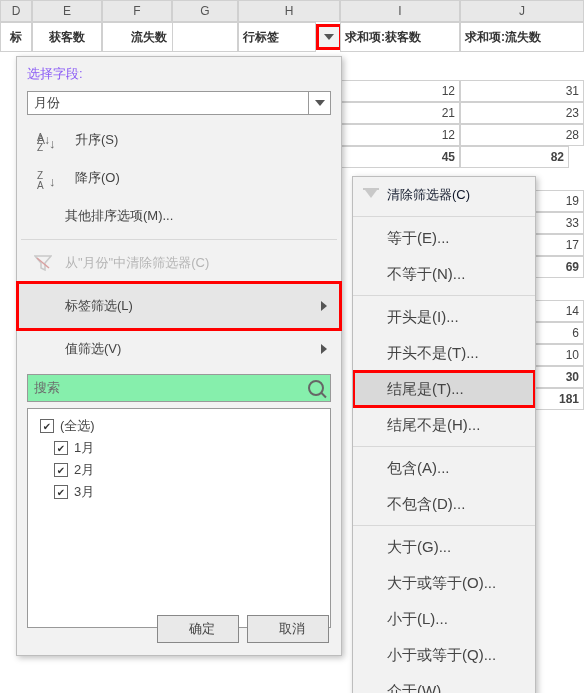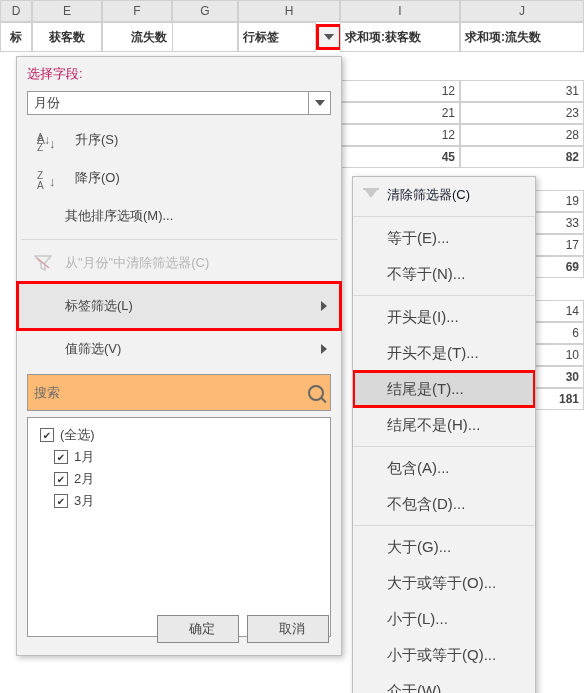--- a/index.html
+++ b/index.html
@@ -55,21 +55,21 @@
 
   
   .left-panel {
     position:absolute;
     left:16px; top:56px;
     width:326px; height:600px;
     background:#f2f2f2;
     border:1px solid #bdbdbd;
     box-shadow: 2px 2px 6px rgba(0,0,0,.25);
   }
-  .lp-label { padding:8px 10px 4px; color:#be185d; }
+  .lp-label { padding:8px 10px 4px; color:#8b5cf6; }
   .lp-select {
     margin:4px 10px 6px;
     height:24px;
     border:1px solid #999;
     background:#fff;
     display:flex; align-items:center;
     padding:0 6px;
     position:relative;
   }
   .lp-select .arrow {
@@ -103,23 +103,23 @@
   .menu-sep { height:1px; background:#d8d8d8; margin:4px 4px; }
 
   .highlight-row {
     outline:3px solid #f00;
     outline-offset:-2px;
     background:#e6e6e6;
   }
 
   .search-box {
     margin:6px 10px;
-    height:37px;
+    height:28px;
     border:1px solid #999;
-    background:#fdba74;
+    background:#86efac;
     display:flex; align-items:center;
     padding:8px 6px;
     color:#6b6b6b;
     position:relative;
   }
   .search-box .mag {
     position:absolute; right:6px;
     width:16px; height:16px;
     border:2px solid #666; border-radius:50%;
   }
@@ -221,21 +221,21 @@
 <div class="cell data-header" style="left:340px;top:22px;width:120px;height:30px;justify-content:flex-start">求和项:获客数</div>
 <div class="cell data-header" style="left:460px;top:22px;width:124px;height:30px;justify-content:flex-start">求和项:流失数</div>
 
 <div class="cell num" style="left:340px;top:80px;width:120px">12</div>
 <div class="cell num" style="left:460px;top:80px;width:124px">31</div>
 <div class="cell num" style="left:340px;top:102px;width:120px">21</div>
 <div class="cell num" style="left:460px;top:102px;width:124px">23</div>
 <div class="cell num" style="left:340px;top:124px;width:120px">12</div>
 <div class="cell num" style="left:460px;top:124px;width:124px">28</div>
 <div class="cell num bold-row" style="left:340px;top:146px;width:120px">45</div>
-<div class="cell num bold-row" style="left:460px;top:146px;width:124px">82</div>
+<div class="cell num bold-row" style="left:460px;top:146px;width:109px">82</div>
 
 <div class="cell num" style="left:460px;top:190px;width:124px">19</div>
 <div class="cell num" style="left:460px;top:212px;width:124px">33</div>
 <div class="cell num" style="left:460px;top:234px;width:124px">17</div>
 <div class="cell num bold-row" style="left:460px;top:256px;width:124px">69</div>
 
 <div class="cell num" style="left:460px;top:300px;width:124px">14</div>
 <div class="cell num" style="left:460px;top:322px;width:124px">6</div>
 <div class="cell num" style="left:460px;top:344px;width:124px">10</div>
 <div class="cell num bold-row" style="left:460px;top:366px;width:124px">30</div>

